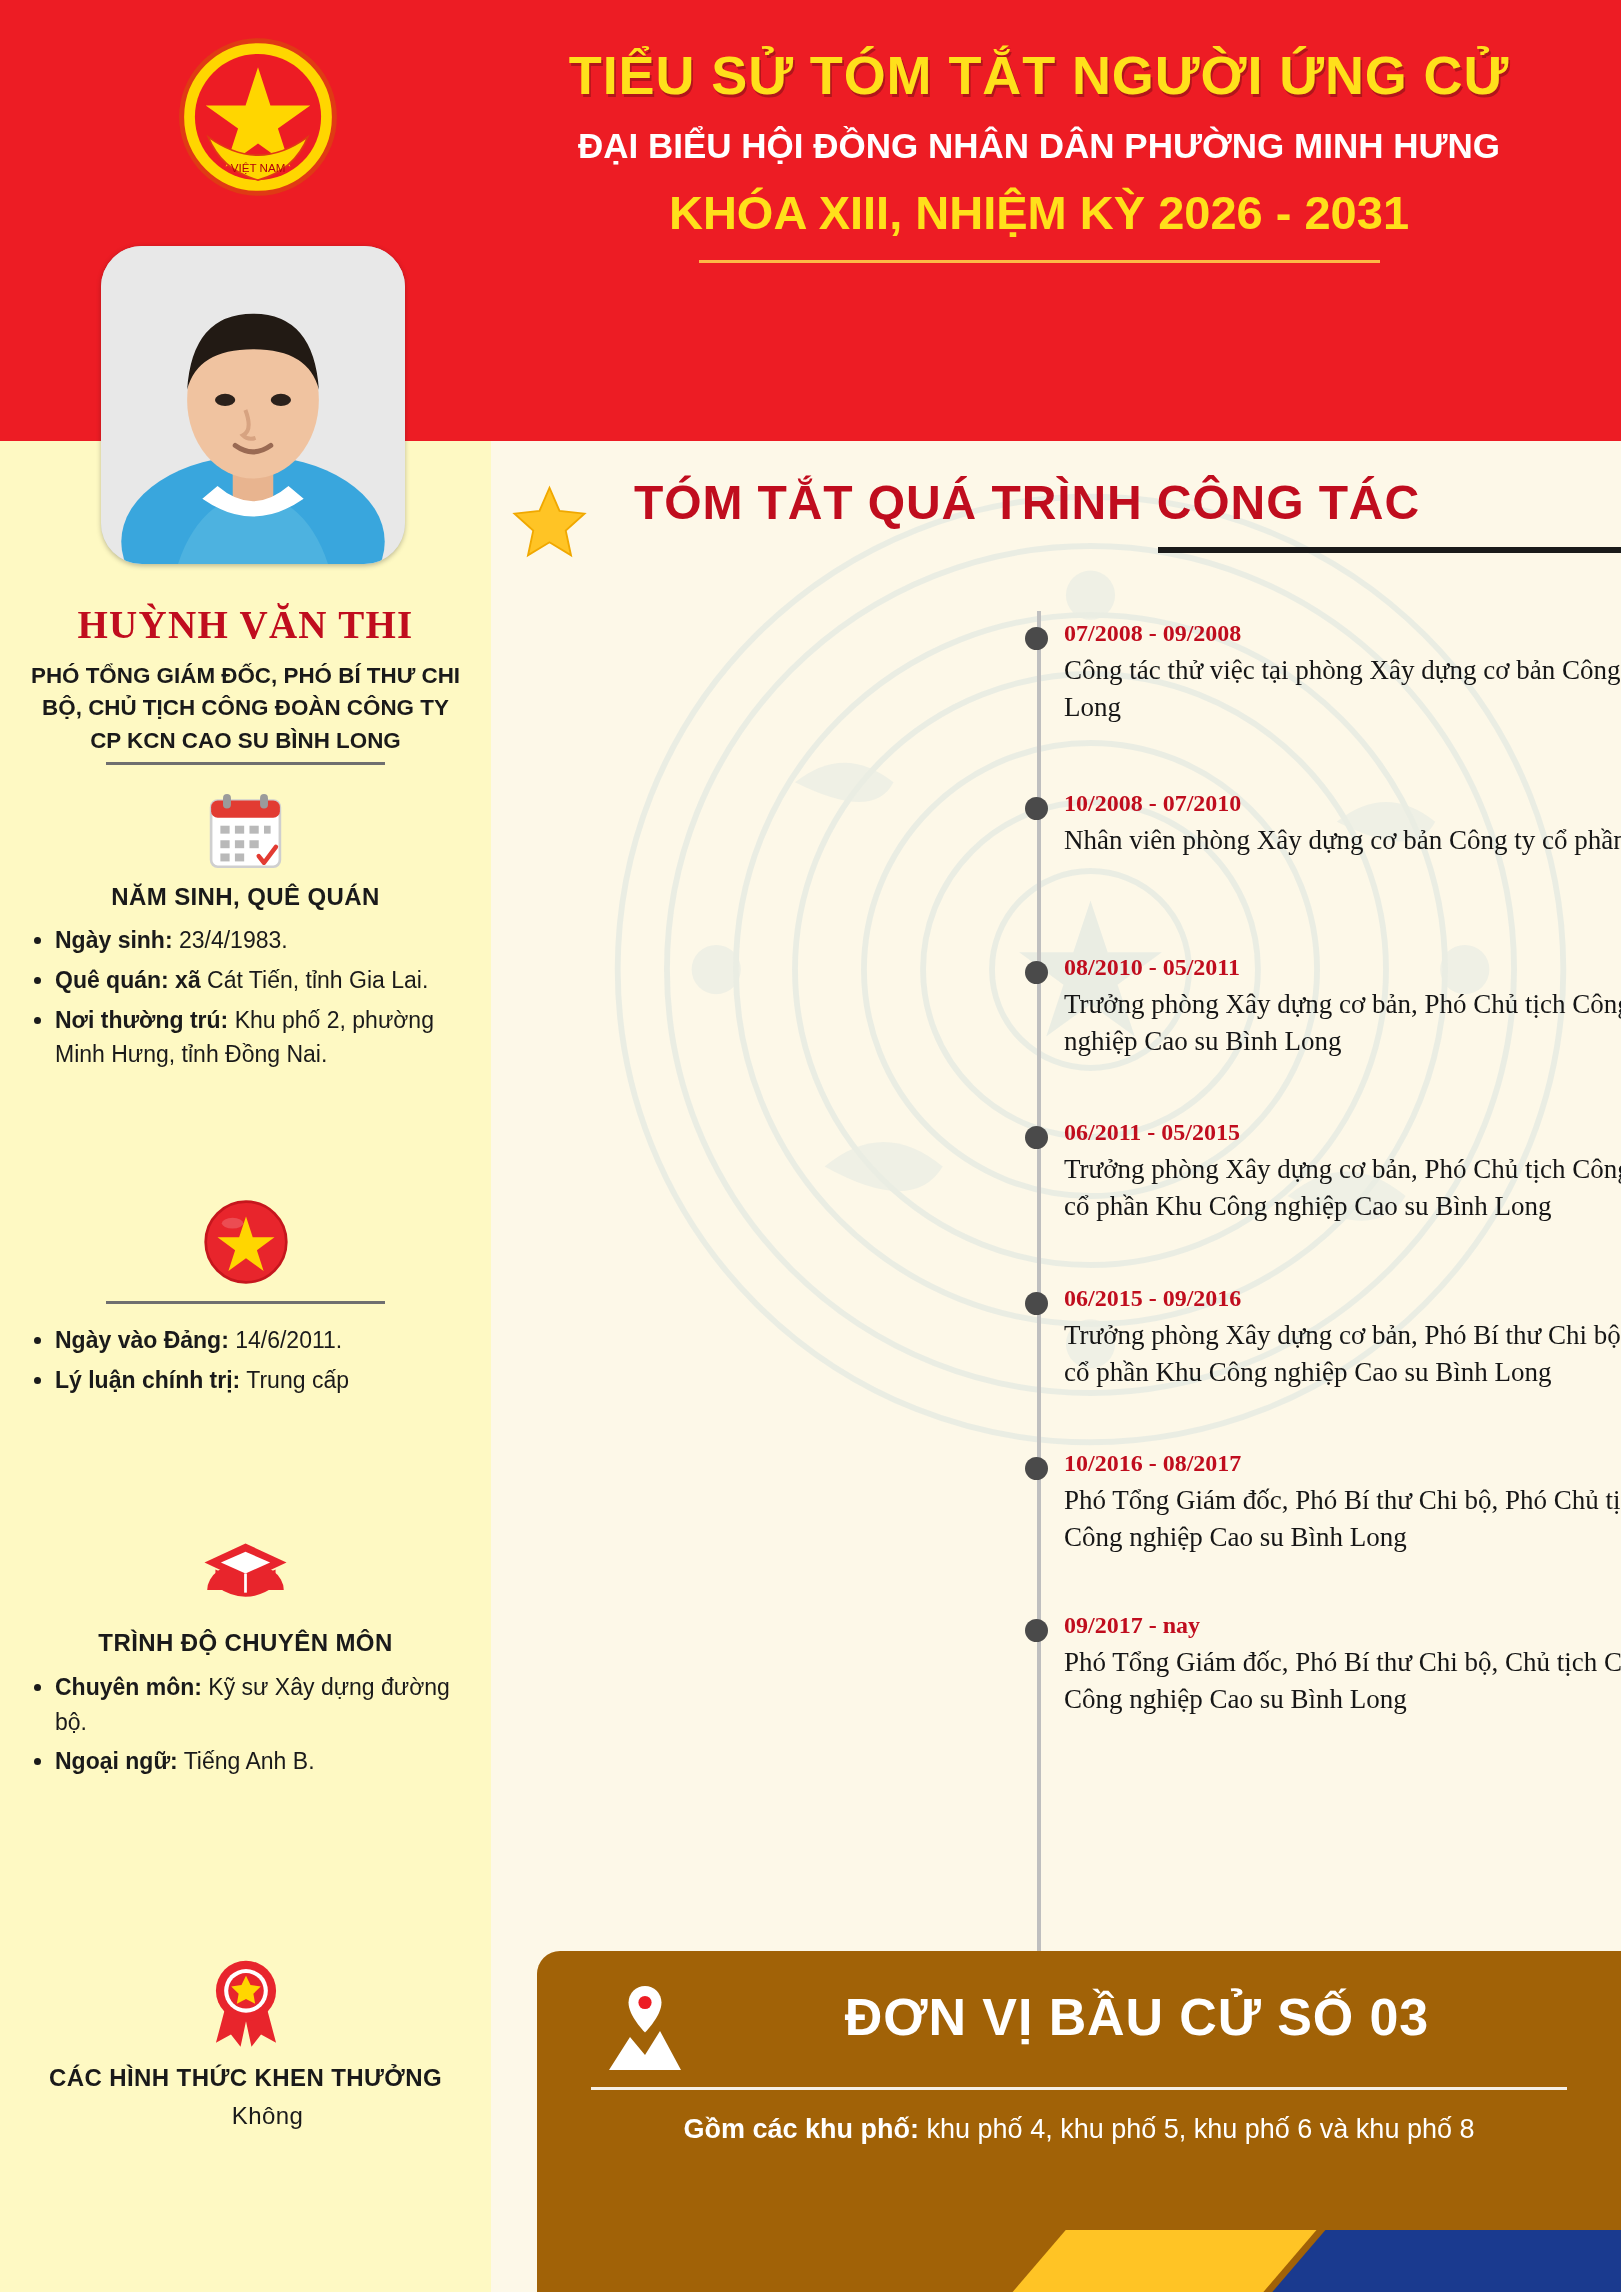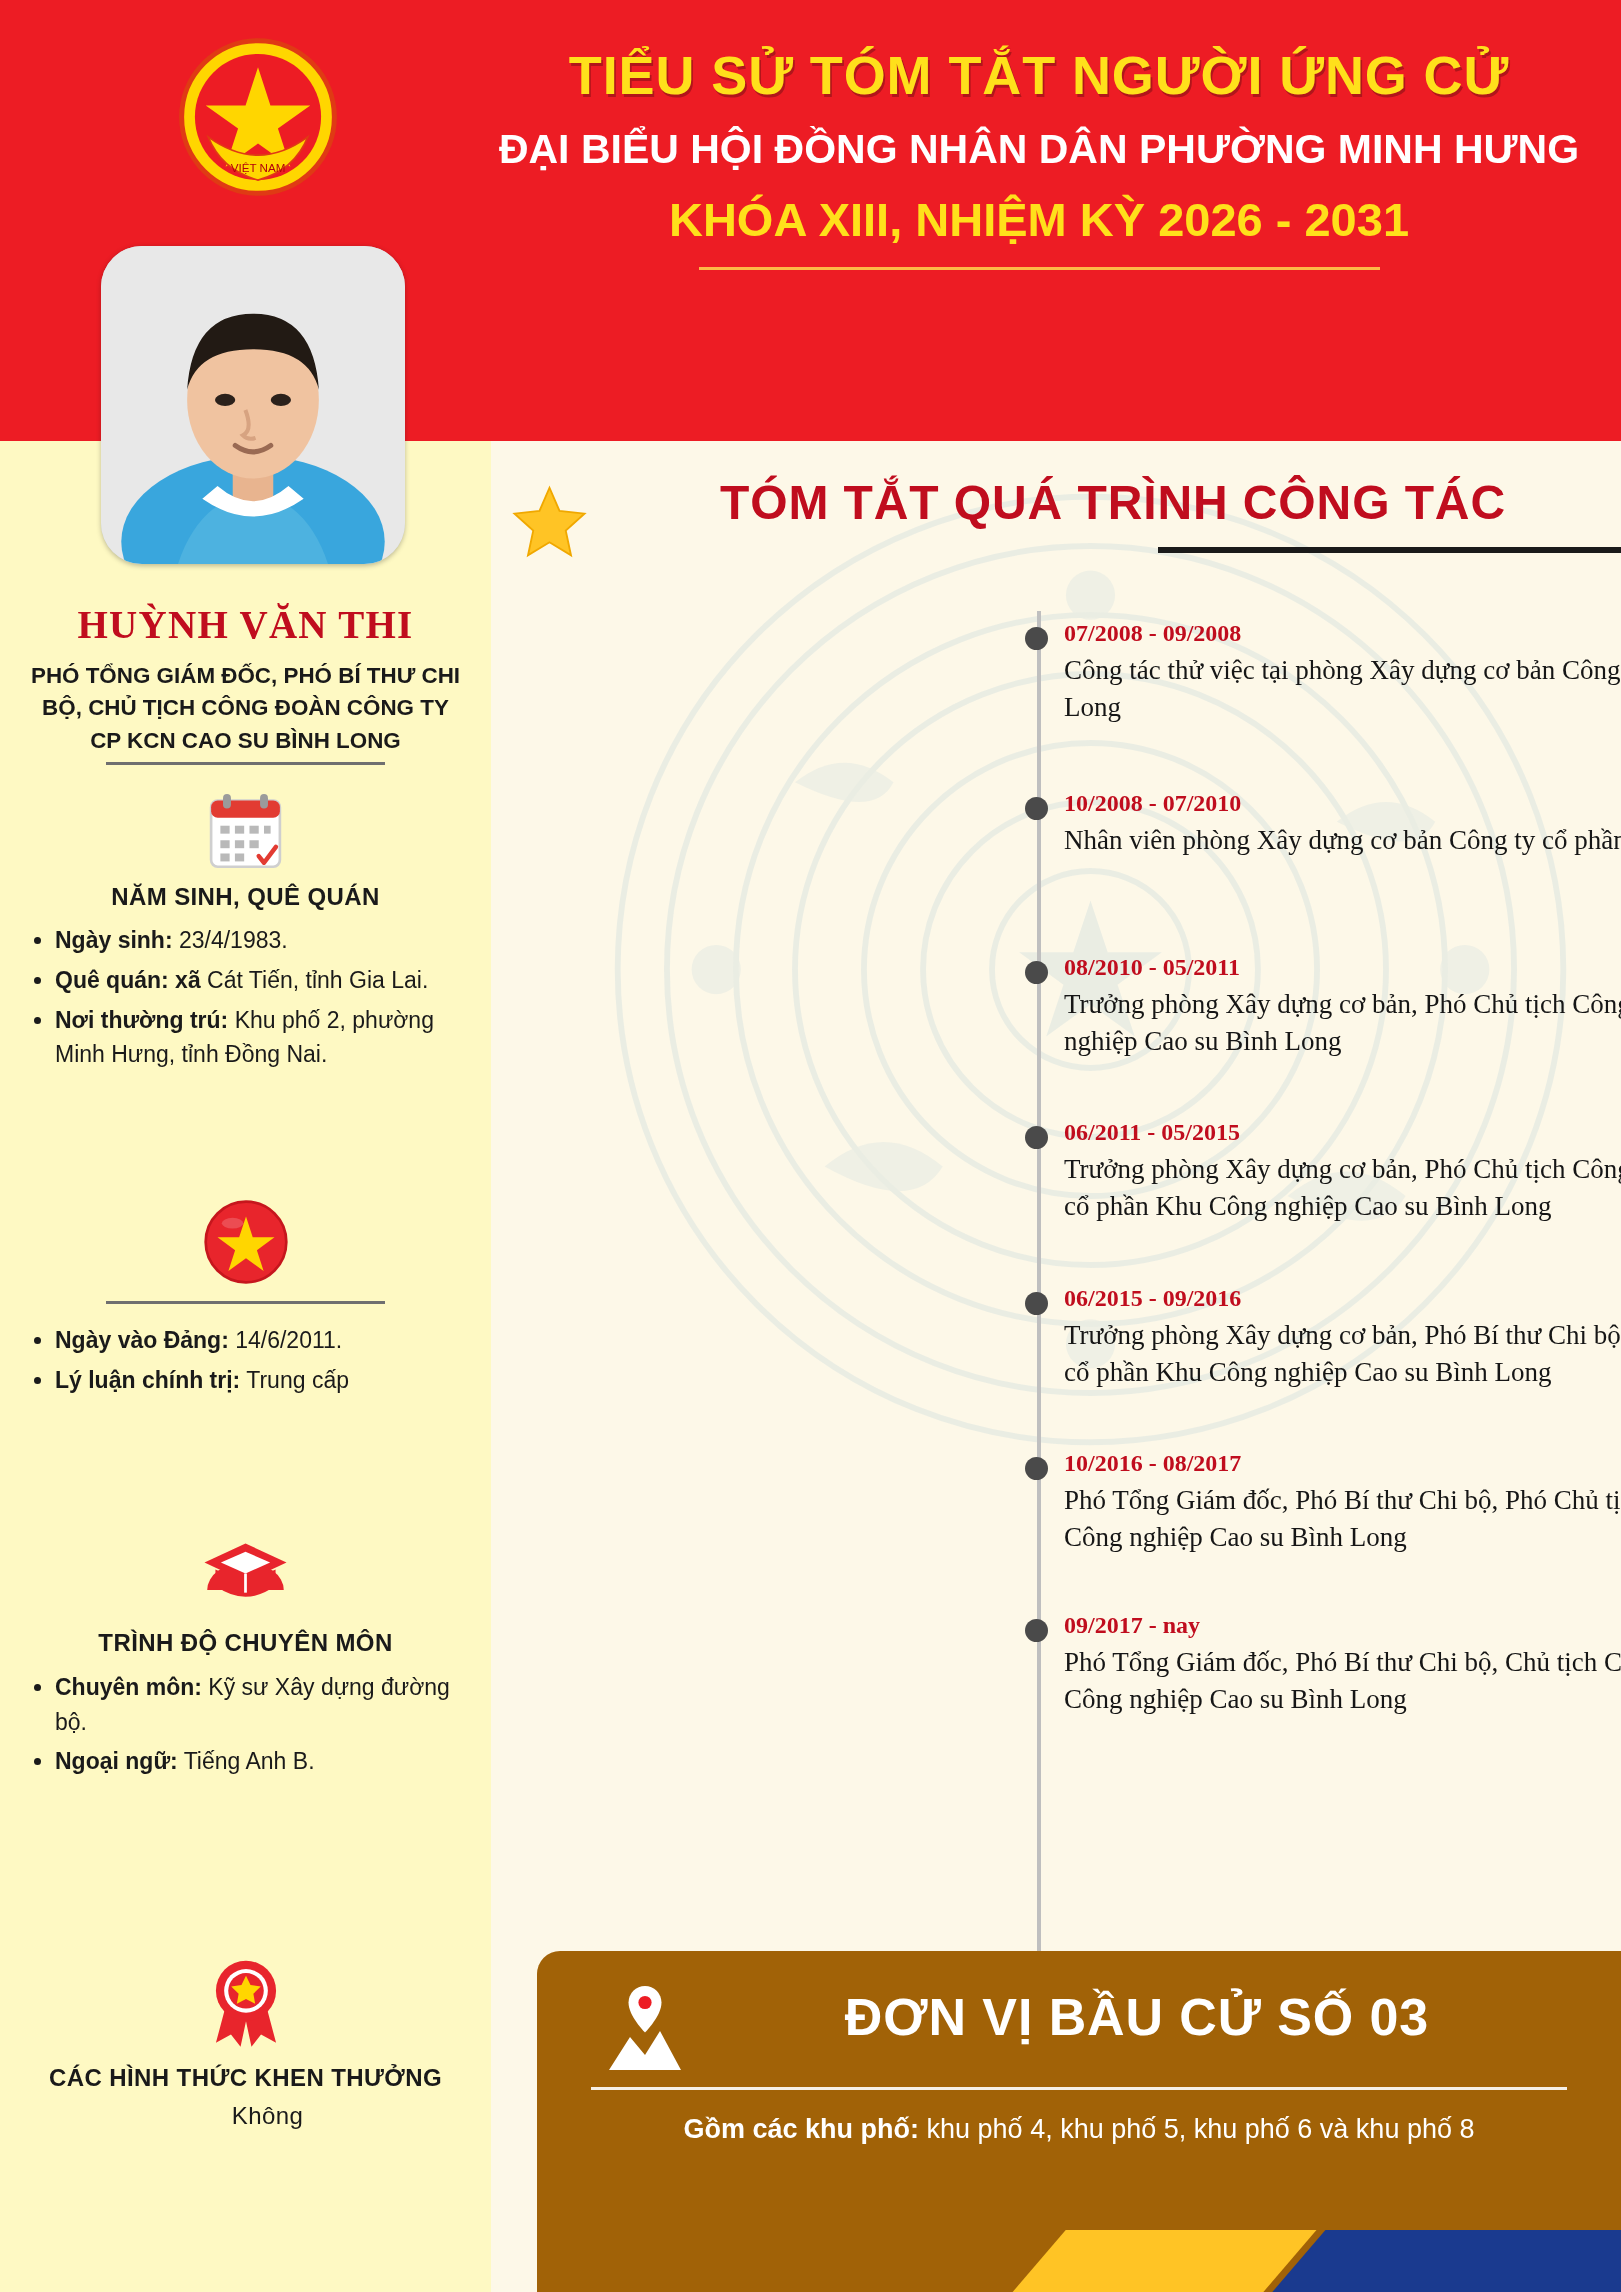--- a/index.html
+++ b/index.html
@@ -23,21 +23,21 @@
   .header-text {
     position: absolute; left: 488px; top: 45px; width: 1102px; text-align: center;
   }
   .h-title {
     font-size: 54px; font-weight: 900; color: #ffe01b; letter-spacing: 0.9px;
     text-transform: uppercase; line-height: 1.12;
     text-shadow: 1.8px 2.7px 0 rgba(0,0,0,.25);
   }
   .h-sub1 {
     margin-top: 19.7px;
-    font-size: 41px; font-weight: 800; color: #ffffff; text-transform: uppercase;
+    font-size: 35px; font-weight: 800; color: #ffffff; text-transform: uppercase;
     line-height: 1.2;
   }
   .h-sub2 {
     margin-top: 18px;
     font-size: 47px; font-weight: 900; color: #ffe01b; text-transform: uppercase;
   }
   .h-rule {
     margin: 19.7px auto 0; width: 681px; height: 2.7px; background: #ffd34d; opacity: .85;
   }
 
@@ -88,21 +88,21 @@
   .watermark {
     position: absolute; left: 107px; top: 36px; width: 985px; height: 985px;
     opacity: .16;
   }
   .watermark svg { width: 100%; height: 100%; }
 
   .star {
     position: absolute; left: 20.6px; top: 43px; width: 75px; height: 75px;
   }
   .main-title {
-    position: absolute; left: 143px; top: 34px; width: 958px; text-align: center;
+    position: absolute; left: 143px; top: 34px; width: 958px; 
     font-size: 48px; font-weight: 900; color: #c00d1e; text-transform: uppercase;
     letter-spacing: 0.9px;
   }
   .main-rule {
     position: absolute; left: 667px; top: 106px; width: 922px; height: 6.3px;
     background: #1a1a1a;
   }
   .timeline-line {
     position: absolute; left: 546px; top: 170px; width: 3.6px; height: 1505px;
     background: #bfbfbf;

